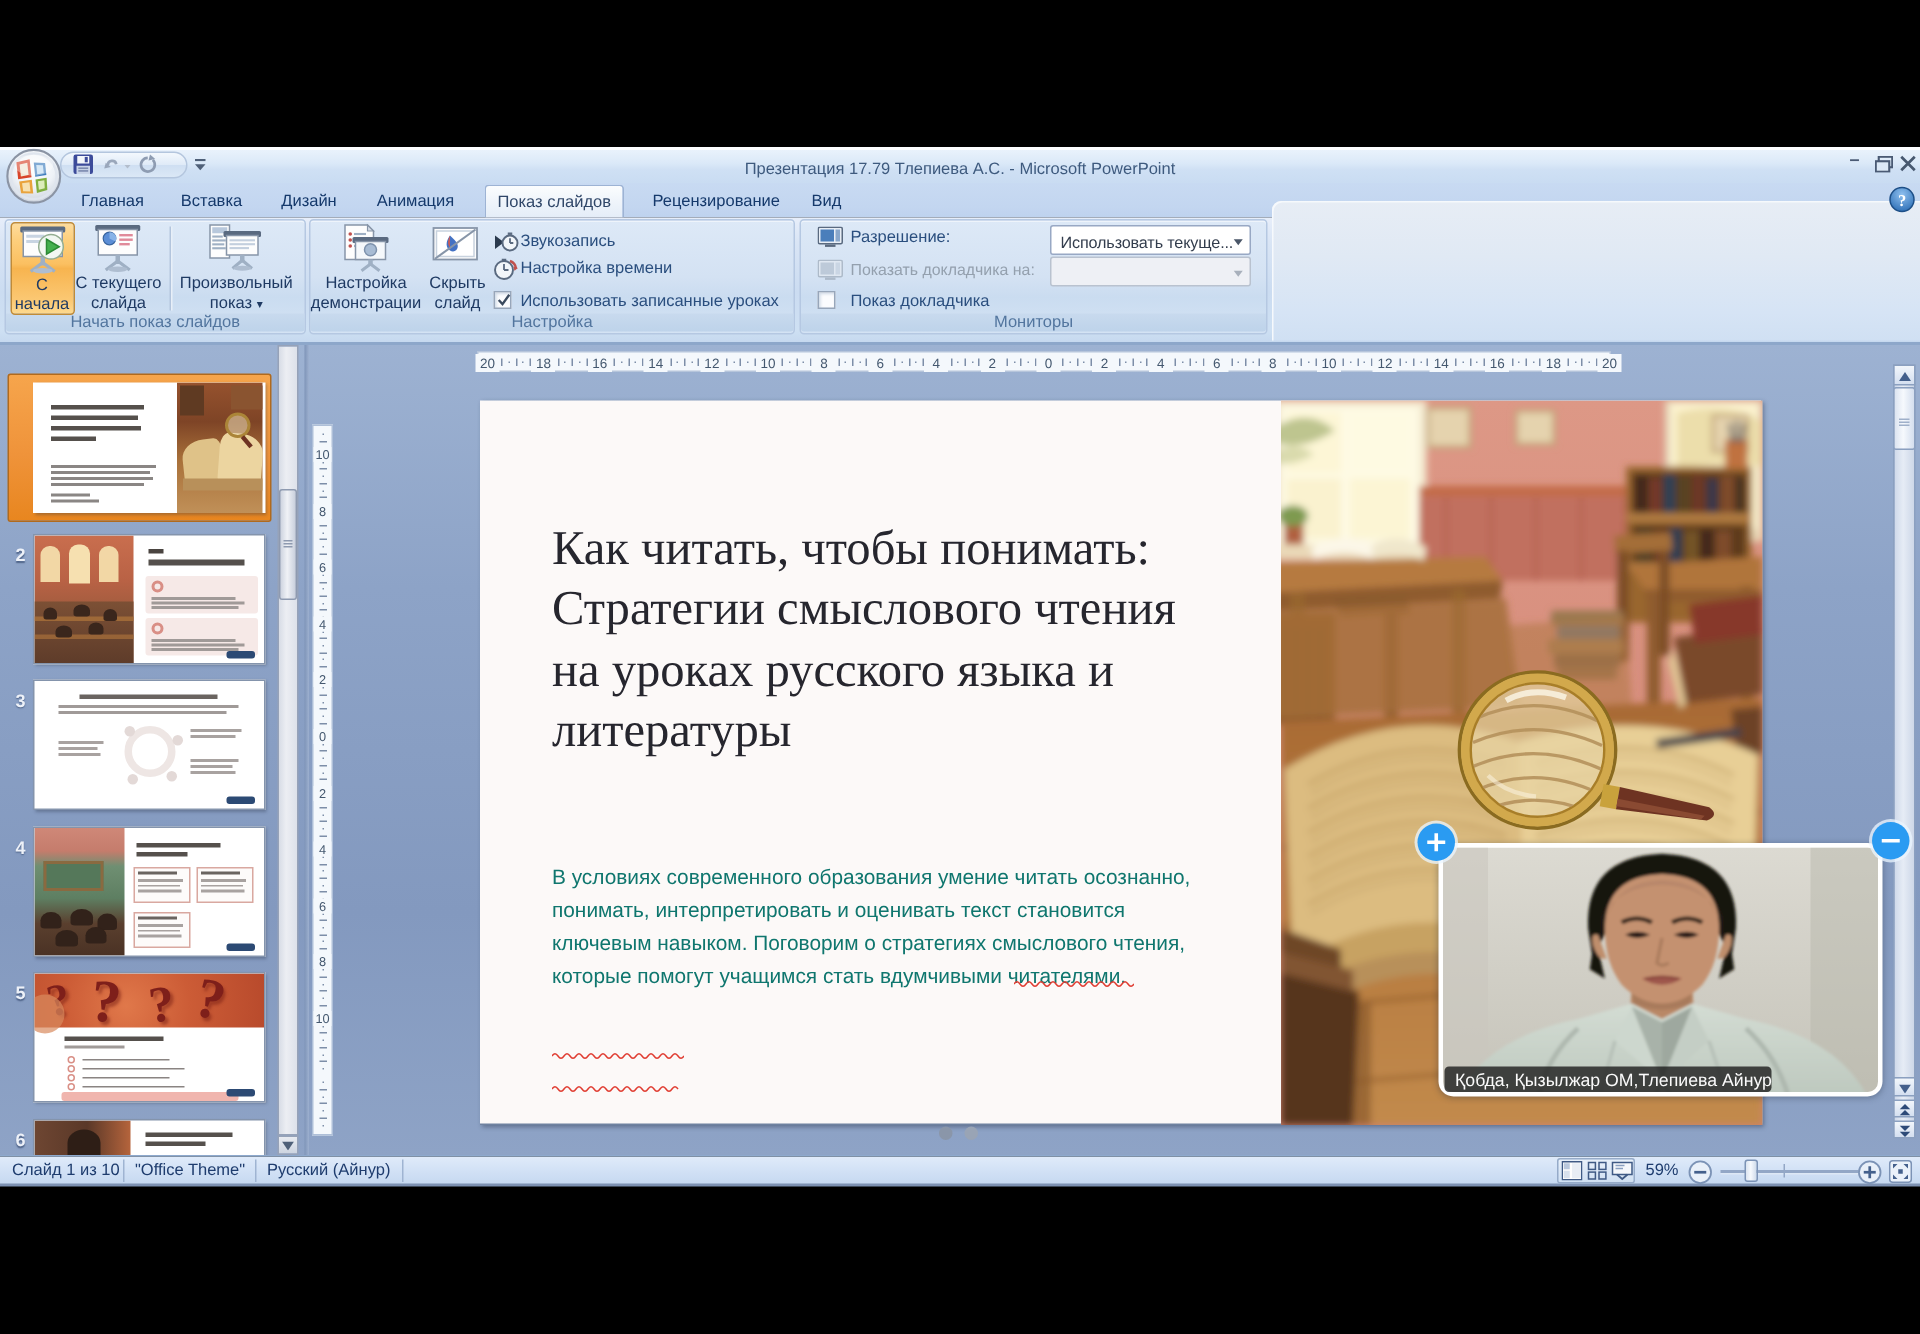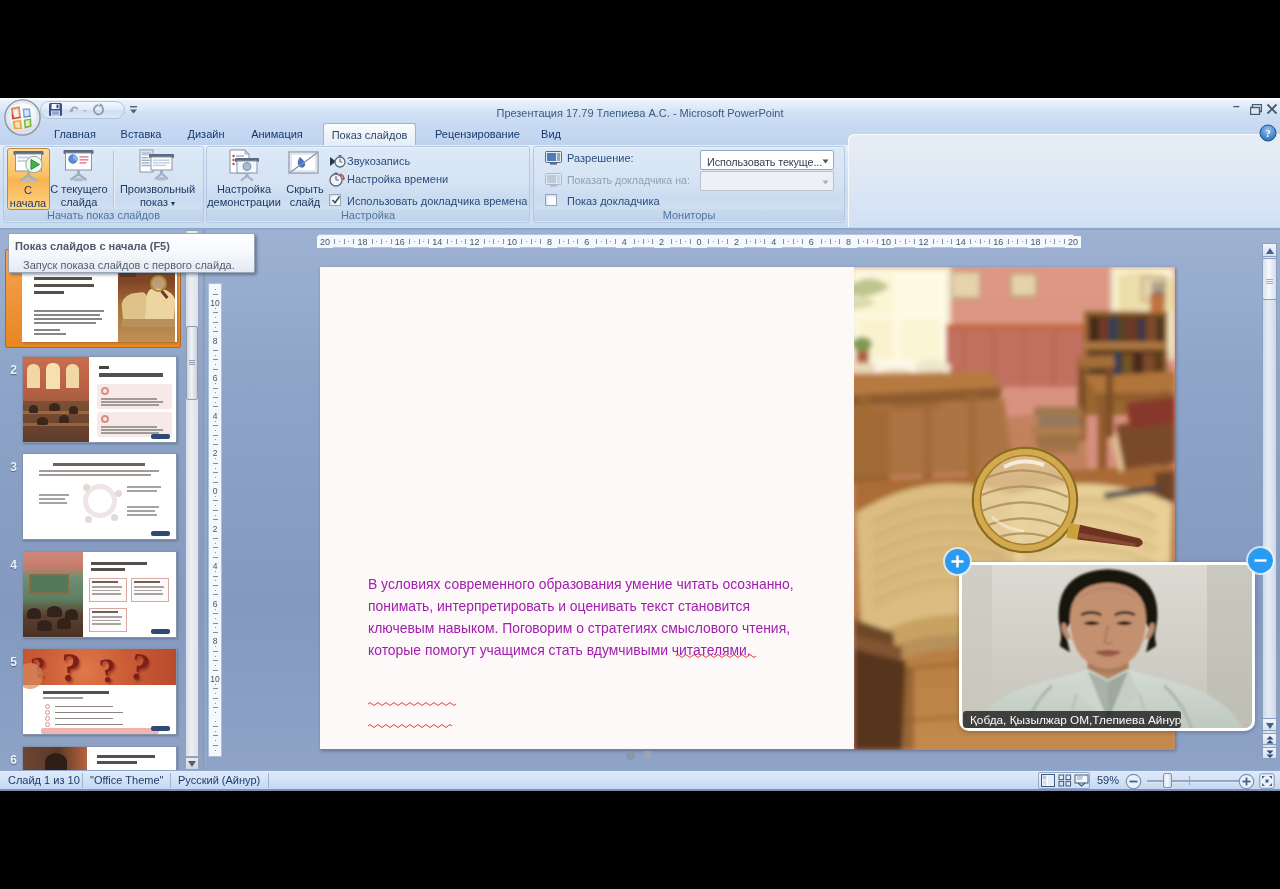--- a/index.html
+++ b/index.html
@@ -256,21 +256,21 @@
         <rect x="6.5" y="1.5" width="3" height="1.8" fill="#5a6a80"></rect>
         <path d="M 12 3 a 6 6 0 0 1 4 5" fill="none" stroke="#c0504d" stroke-width="1.6"></path>
         <path d="M 15 9.5 l 2.3 -1.8 l -3.2 -1 z" fill="#c0504d"></path>
       </svg>
       <div class="smalltxt" style="left:347px;top:28px;">Настройка времени</div>
       <div class="abs" style="left:329px;top:49px;width:12px;height:12px;background:#fbfcfe;
         border:1px solid #97a6ba;box-shadow:inset 1px 1px 2px #cfd9e6;"></div>
       <svg class="abs" style="left:330px;top:49px;" width="12" height="12" viewBox="0 0 12 12">
         <path d="M 2.5 6 L 5 8.8 L 9.5 2.5" fill="none" stroke="#3a4a5e" stroke-width="1.6"></path>
       </svg>
-      <div class="smalltxt" style="left:347px;top:50px;">Использовать докладчика времена</div>
+      <div class="smalltxt" style="left:347px;top:50px;">Использовать записанные уроках</div>
       
       <div class="rgroup" style="left:533px;width:312px;">
         <div class="rgl">Мониторы</div>
       </div>
       <svg class="abs" style="left:545px;top:6px;" width="17" height="15" viewBox="0 0 17 15">
         <rect x="0.5" y="0.5" width="16" height="11" rx="1" fill="#e8eef6" stroke="#5a6a80" stroke-width="1"></rect>
         <rect x="2" y="2" width="9" height="8" fill="#4a7ebb"></rect>
         <rect x="12" y="2" width="3" height="8" fill="#8aa8cc"></rect>
         <rect x="5" y="12" width="7" height="1.6" fill="#5a6a80"></rect>
       </svg>
@@ -579,21 +579,23 @@
           <b style="position:absolute;left:559.0px;top:1px;width:16px;text-align:center;font-weight:normal;font-size:9px;color:#44586f;background:#f4f8fc;white-space:nowrap;line-height:12px;">10</b>
           <b style="position:absolute;left:596.4px;top:1px;width:16px;text-align:center;font-weight:normal;font-size:9px;color:#44586f;background:#f4f8fc;white-space:nowrap;line-height:12px;">12</b>
           <b style="position:absolute;left:633.8px;top:1px;width:16px;text-align:center;font-weight:normal;font-size:9px;color:#44586f;background:#f4f8fc;white-space:nowrap;line-height:12px;">14</b>
           <b style="position:absolute;left:671.2px;top:1px;width:16px;text-align:center;font-weight:normal;font-size:9px;color:#44586f;background:#f4f8fc;white-space:nowrap;line-height:12px;">16</b>
           <b style="position:absolute;left:708.6px;top:1px;width:16px;text-align:center;font-weight:normal;font-size:9px;color:#44586f;background:#f4f8fc;white-space:nowrap;line-height:12px;">18</b>
           <b style="position:absolute;left:746.0px;top:1px;width:16px;text-align:center;font-weight:normal;font-size:9px;color:#44586f;background:#f4f8fc;white-space:nowrap;line-height:12px;">20</b>
         </div>
 
       <div id="slide" class="abs" style="left:320px;top:37px;width:855px;height:483px;background:#fcf9f8;
         border-right:1px solid #6f82a0;border-bottom:1px solid #6f82a0;box-shadow:1px 1px 3px rgba(30,40,60,.4);">
-        <div class="abs" style="left:48px;top:306px;font-size:13.9px;line-height:22px;color:#a21caf;white-space:nowrap;">В&nbsp;условиях современного образования умение читать осознанно,<br>понимать, интерпретировать и&nbsp;оценивать текст становится<br>ключевым навыком. Поговорим о&nbsp;стратегиях смыслового чтения,<br>которые помогут учащимся стать вдумчивыми читателями.</div>
+        <div class="abs" style="left:48px;top:79px;width:460px;font-family:'Liberation Serif',serif;
+          font-size:32.4px;line-height:40.4px;color:#26262e;">Как читать, чтобы понимать: Стратегии смыслового чтения на&nbsp;уроках русского языка и литературы</div>
+        <div class="abs" style="left:48px;top:306px;font-size:13.9px;line-height:22px;color:#0f766e;white-space:nowrap;">В&nbsp;условиях современного образования умение читать осознанно,<br>понимать, интерпретировать и&nbsp;оценивать текст становится<br>ключевым навыком. Поговорим о&nbsp;стратегиях смыслового чтения,<br>которые помогут учащимся стать вдумчивыми читателями.</div>
         <svg class="abs" style="left:356px;top:386px;" width="80" height="5" viewBox="0 0 80 5">
             <path d="M0 3 q2 -3 4 0 t4 0 t4 0 t4 0 t4 0 t4 0 t4 0 t4 0 t4 0 t4 0 t4 0 t4 0 t4 0 t4 0 t4 0 t4 0 t4 0 t4 0 t4 0 t4 0" fill="none" stroke="#e03c31" stroke-width="1"></path>
           </svg>
         <svg class="abs" style="left:48px;top:434px;" width="88" height="5" viewBox="0 0 88 5">
             <path d="M0 3 q2 -3 4 0 t4 0 t4 0 t4 0 t4 0 t4 0 t4 0 t4 0 t4 0 t4 0 t4 0 t4 0 t4 0 t4 0 t4 0 t4 0 t4 0 t4 0 t4 0 t4 0 t4 0 t4 0" fill="none" stroke="#e03c31" stroke-width="1"></path>
           </svg>
         <svg class="abs" style="left:48px;top:456px;" width="86" height="5" viewBox="0 0 86 5">
             <path d="M0 3 q2 -3 4 0 t4 0 t4 0 t4 0 t4 0 t4 0 t4 0 t4 0 t4 0 t4 0 t4 0 t4 0 t4 0 t4 0 t4 0 t4 0 t4 0 t4 0 t4 0 t4 0 t4 0" fill="none" stroke="#e03c31" stroke-width="1"></path>
           </svg>
         <svg class="abs" style="left:534px;top:0;" width="321" height="483" viewBox="0 0 321 483">
@@ -1069,17 +1071,13 @@
         <rect x="4.5" y="7.6" width="8" height="1.8" fill="#44608c"></rect>
         <rect x="7.6" y="4.5" width="1.8" height="8" fill="#44608c"></rect>
       </svg>
       <svg class="abs" style="left:1259px;top:2px;" width="16" height="16" viewBox="0 0 16 16">
         <rect x="0.8" y="0.8" width="14.4" height="14.4" rx="2" fill="#eaf1fa" stroke="#7c93b6"></rect>
         <path d="M 3 3 L 6 3 L 3 6 Z M 13 3 L 13 6 L 10 3 Z M 3 13 L 3 10 L 6 13 Z M 13 13 L 10 13 L 13 10 Z" fill="#44608c"></path>
         <rect x="6.5" y="6.5" width="3" height="3" fill="#44608c"></rect>
       </svg>
     </div>
   </div>
-  <div id="tooltip">
-    <div class="tt1">Показ слайдов с начала (F5)</div>
-    <div class="tt2">Запуск показа слайдов с первого слайда.</div>
-  </div>
 </div>
 
 </body></html>

